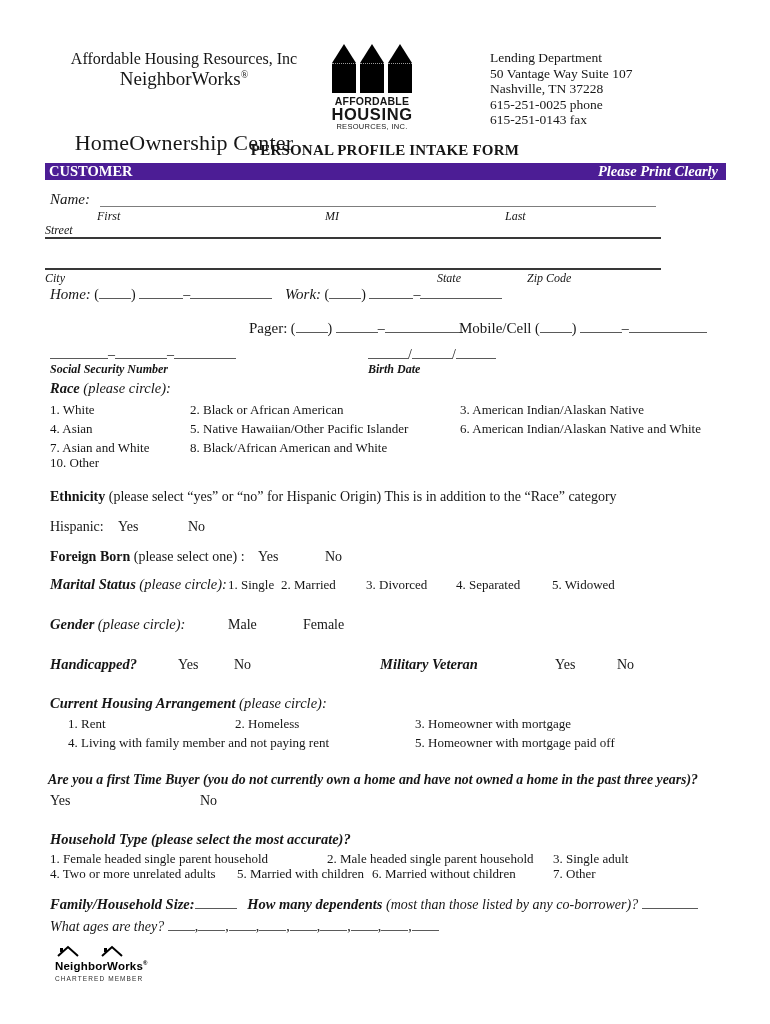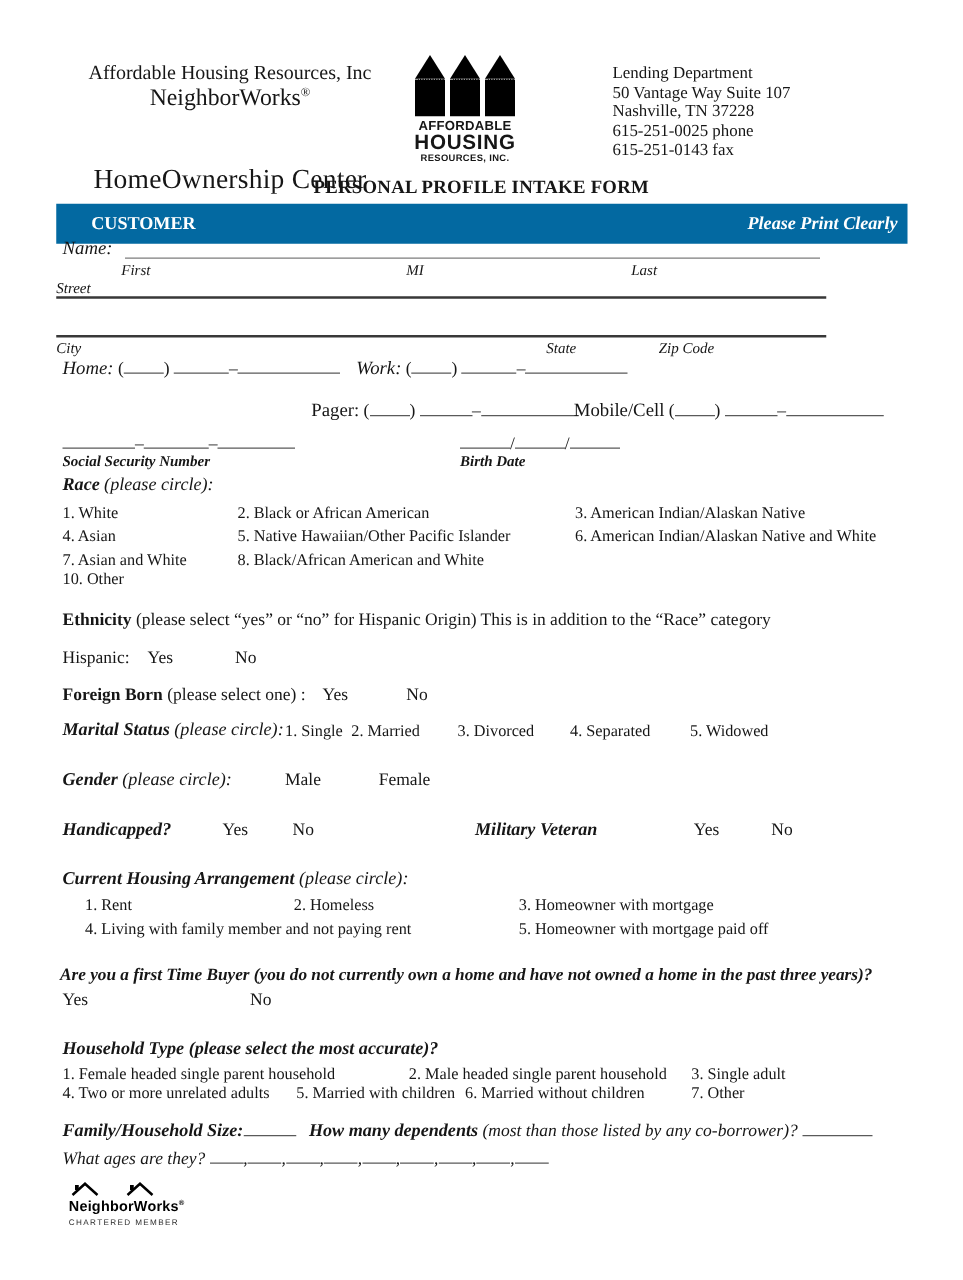--- a/index.html
+++ b/index.html
@@ -21,27 +21,27 @@
   .org .org2{font-size:19px;}
   .org .org2 sup{font-size:10px;}
   .org .org3{font-size:22px;letter-spacing:.2px;margin-top:40px;}
   .logo{width:86px;text-align:center;font-family:"Liberation Sans","DejaVu Sans",sans-serif;}
   .houses{display:flex;justify-content:center;gap:4px;}
   .house{width:24px;}
   .roof{width:0;height:0;border-left:12px solid transparent;border-right:12px solid transparent;border-bottom:19px solid #000;}
   .hbody{width:24px;height:30px;background:#000;border-top:1.5px dotted #999;box-sizing:border-box;}
   .logo .l1{font-weight:bold;font-size:10.5px;letter-spacing:.2px;margin-top:2px;}
   .logo .l2{font-weight:bold;font-size:16.5px;letter-spacing:.6px;line-height:.95;}
-  .logo .l3{font-weight:bold;font-size:7.5px;letter-spacing:.3px;}
+  .logo .l3{font-weight:normal;font-size:7.5px;letter-spacing:.3px;}
   .contact{font-size:13.5px;line-height:15.5px;}
   .title{position:absolute;left:0;top:142px;width:100%;text-align:center;
          font-weight:bold;font-size:15px;letter-spacing:.2px;}
-  .bar{position:absolute;left:45px;top:163px;width:681px;height:32px;background:#0369a1;color:#fff;
+  .bar{position:absolute;left:45px;top:163px;width:681px;height:17px;background:#4c1d95;color:#fff;
        display:flex;justify-content:space-between;align-items:center;
-       padding:0 8px 0 28px;box-sizing:border-box;font-size:14.5px;font-weight:bold;}
+       padding:0 8px 0 4px;box-sizing:border-box;font-size:14.5px;font-weight:bold;}
   .bar .right{font-style:italic;}
   .nw{font-family:"Liberation Sans","DejaVu Sans",sans-serif;}
   .nw .nwtext{font-weight:bold;font-size:11.5px;letter-spacing:.2px;color:#000;}
   .nw .nwtext sup{font-size:6px;}
   .nw .nwsub{font-size:6.5px;letter-spacing:1.1px;color:#2e2e2e;margin-top:2px;}
   sup{line-height:0;}
 </style>
 </head>
 <body>
 

